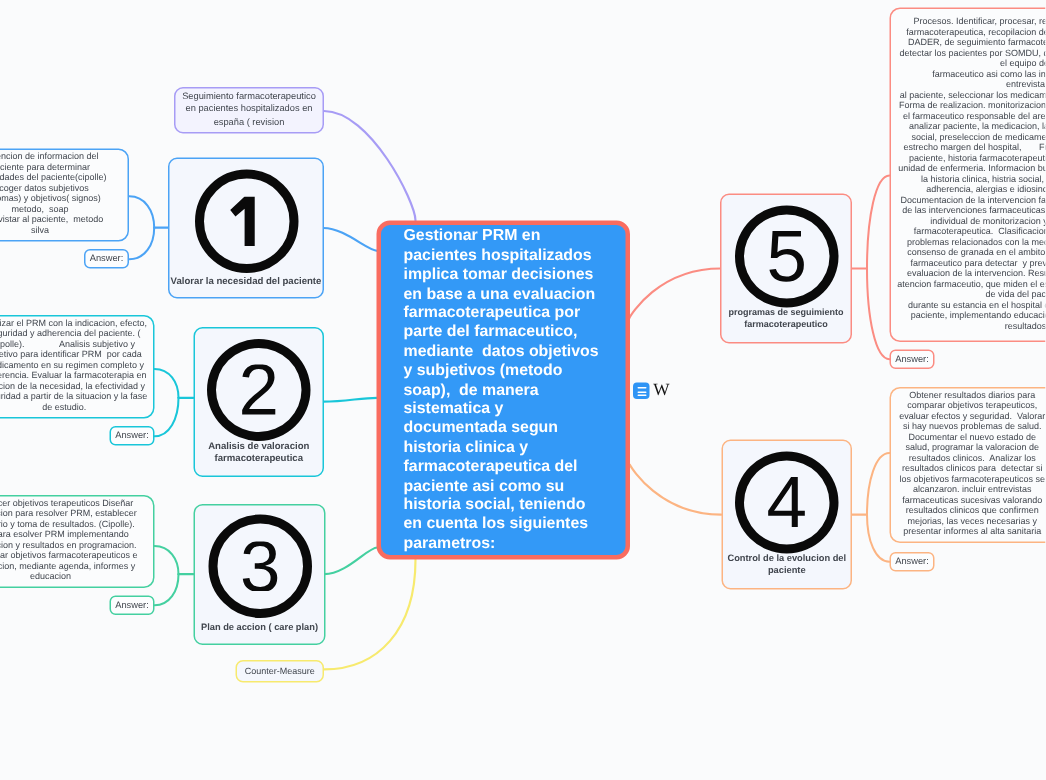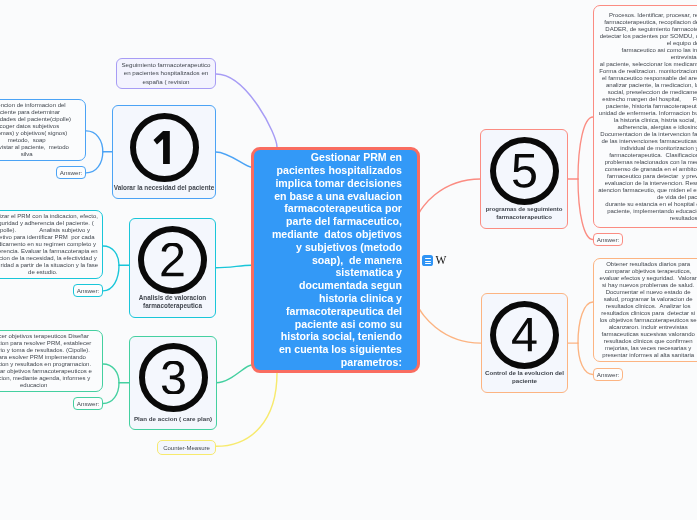--- a/index.html
+++ b/index.html
@@ -10,21 +10,21 @@
 .box{position:absolute;box-sizing:border-box;background:#f4f7fd;border-radius:6px;border-style:solid;}
 .numnode{display:flex;flex-direction:column;align-items:center;}
 .numcircle{border-radius:50%;border-style:solid;border-color:#0a0a0a;box-sizing:border-box;
   display:flex;align-items:center;justify-content:center;}
 .nodelabel{color:#41464e;text-align:center;font-weight:600;width:100%;white-space:normal;}
 .titlebox{display:flex;align-items:center;justify-content:center;background:#f3f3fe;}
 .titlebox span{font-size:6.2px;color:#41464e;text-align:center;line-height:8.6px;font-weight:500;
   display:block;padding:0 4px;}
 .center{position:absolute;box-sizing:border-box;background:#3399f7;border:3.2px solid #f96c60;
   border-radius:9px;display:flex;align-items:center;justify-content:center;}
-.center span{color:#fff;font-size:10.6px;font-weight:bold;text-align:right;line-height:12.8px;
+.center span{color:#fff;font-size:10.6px;font-weight:bold;text-align:left;line-height:12.8px;
   display:block;width:133px;white-space:pre-wrap;}
 .detail{position:absolute;box-sizing:border-box;background:#fbfcfd;border-radius:7px;
   border-style:solid;display:flex;align-items:center;overflow:hidden;}
 .detail span{font-size:6px;line-height:7px;text-align:center;color:#41464e;display:block;
   font-weight:400;white-space:pre-wrap;}
 .answer{position:absolute;box-sizing:border-box;background:#fcfdfe;border-radius:4px;
   border-style:solid;display:flex;align-items:center;justify-content:center;}
 .answer span{font-size:6.2px;color:#41464e;font-weight:500;}
 .cm{position:absolute;box-sizing:border-box;background:#f4f7fd;border-radius:5px;
   border:1.4px solid #f7ea6e;display:flex;align-items:center;justify-content:center;}

